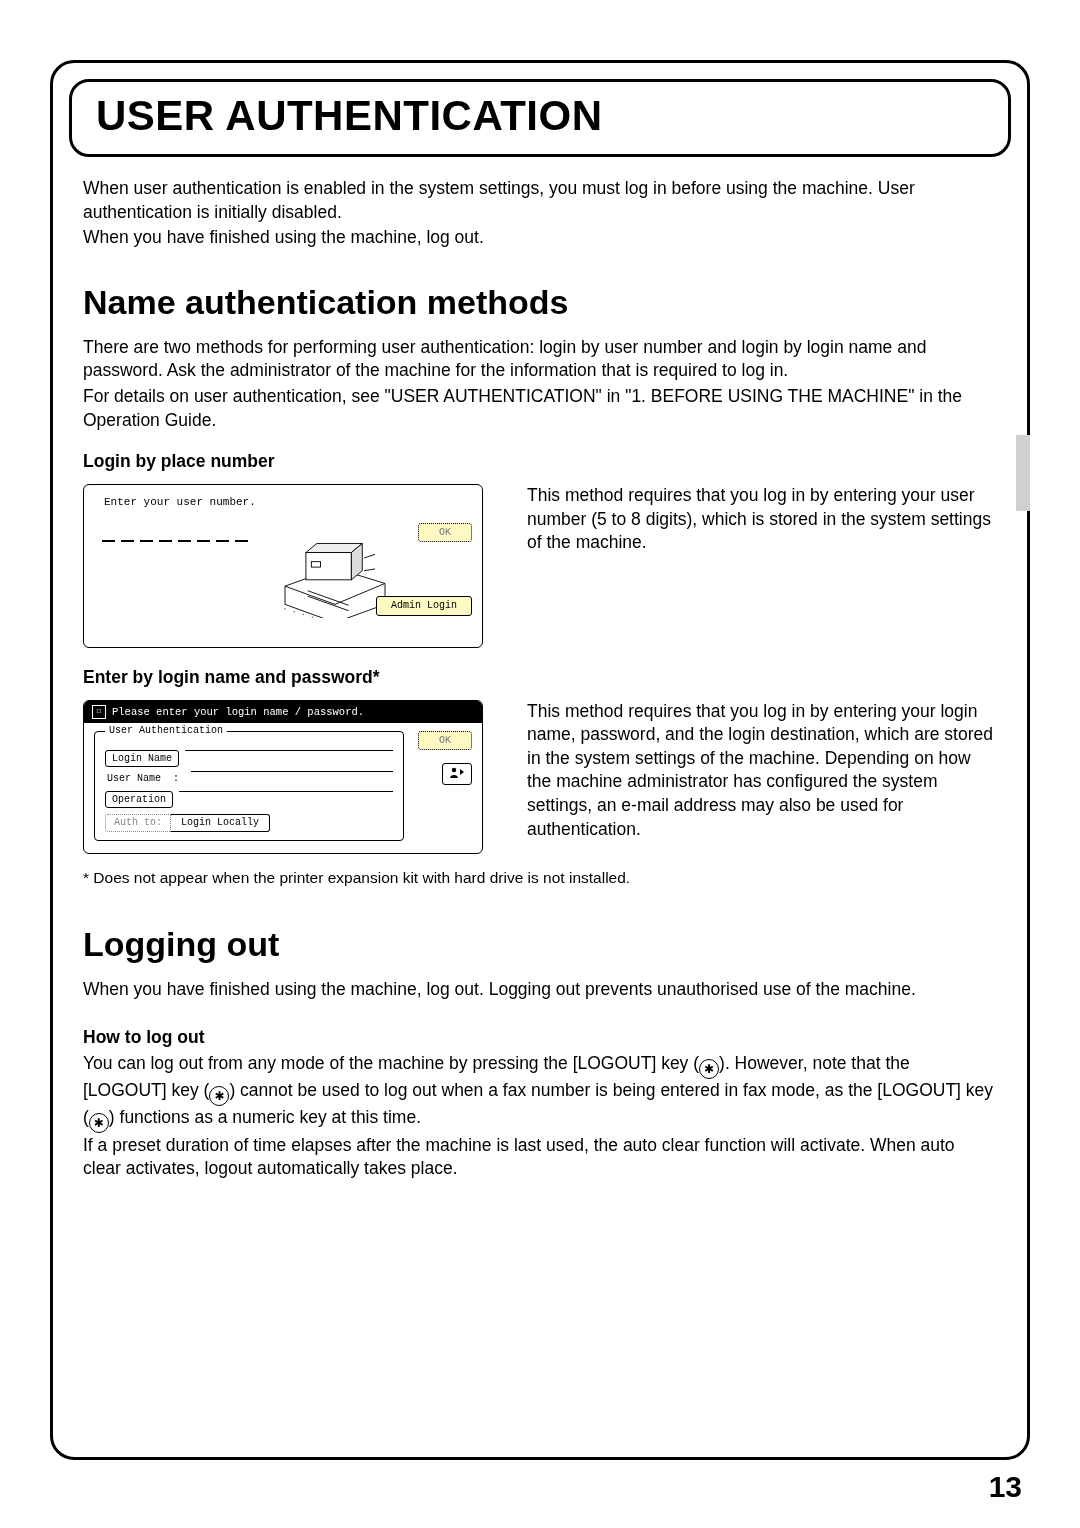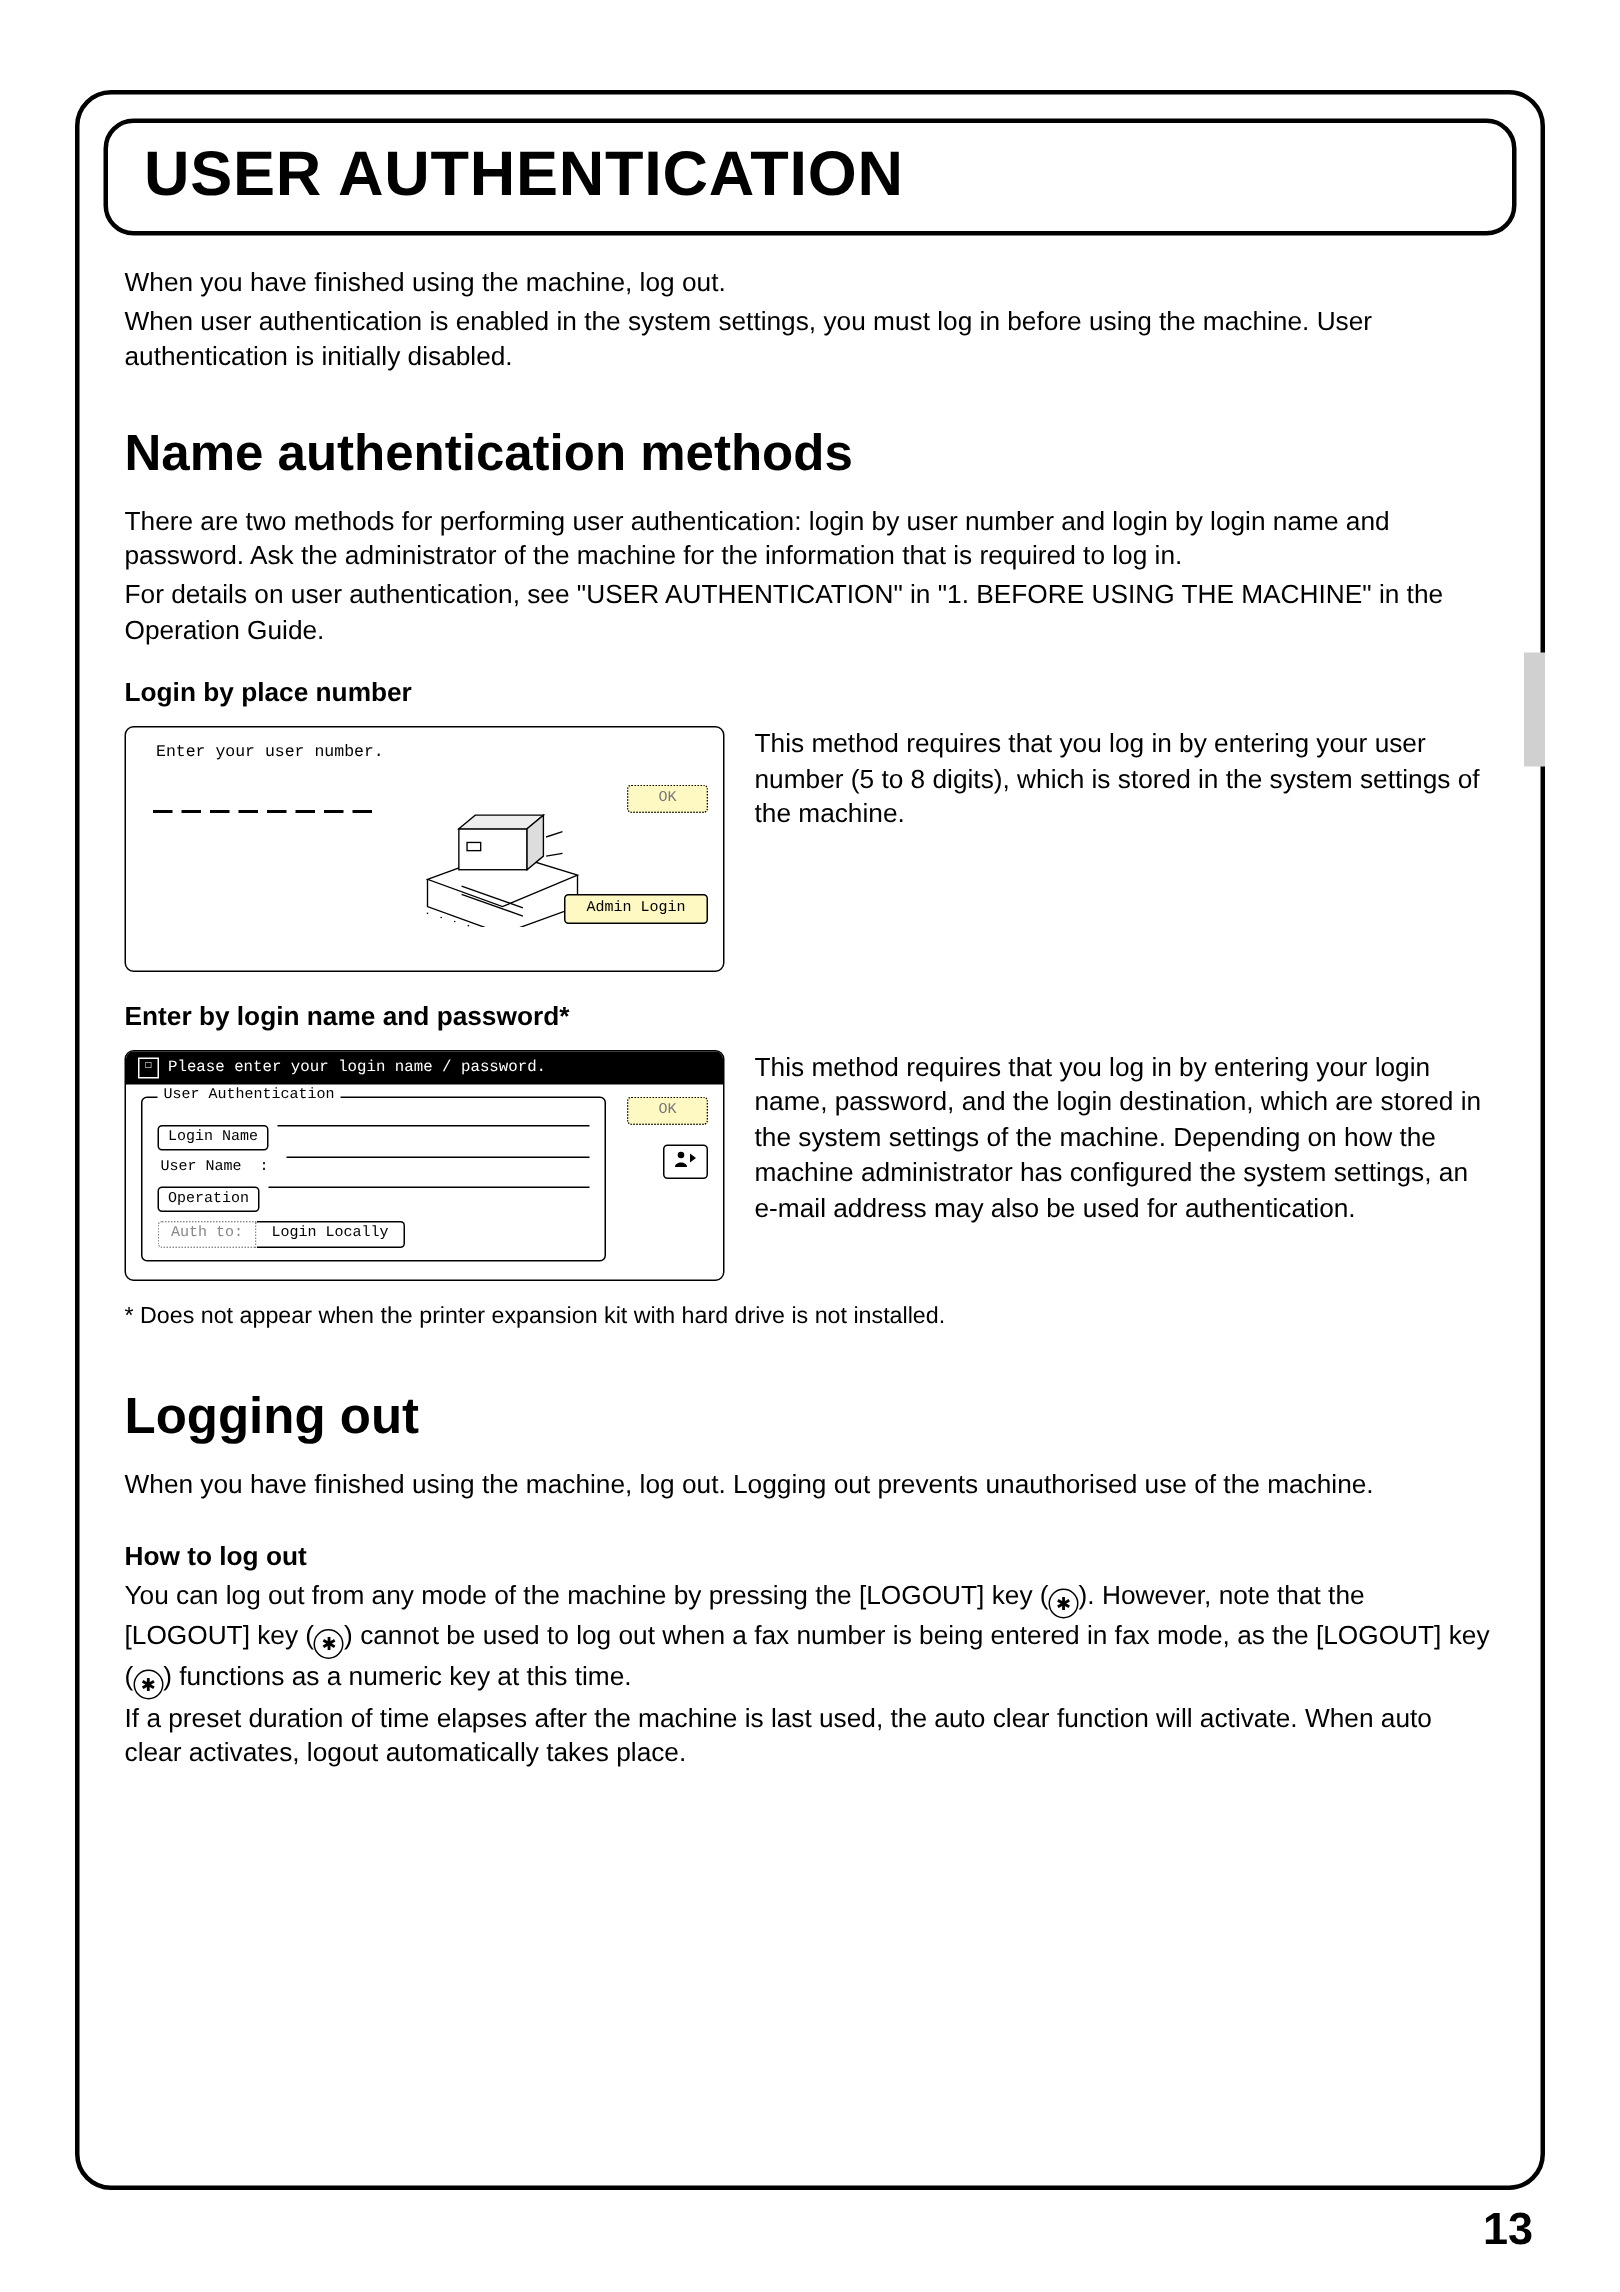--- a/index.html
+++ b/index.html
@@ -42,21 +42,21 @@
     margin: 30px 0 10px 0;
   }
   .sub-head {
     font-weight: bold;
     font-size: 17.5px;
     margin-top: 18px;
     margin-bottom: 10px;
   }
   .row {
     display: flex;
-    gap: 20px;
+    gap: 44px;
     align-items: flex-start;
     margin-bottom: 6px;
   }
   .row .desc { flex: 1; font-size: 17.5px; line-height: 1.35; }
   .figure {
     border: 1.5px solid #000;
     border-radius: 6px;
     width: 400px;
     position: relative;
     background: #fff;
@@ -132,22 +132,22 @@
 <body>
 
 <div class="page-frame">
   <div class="side-tab"></div>
 
   <div class="title-box">
     <h1>USER AUTHENTICATION</h1>
   </div>
 
   <div class="content">
+    <p>When user authentication is enabled in the system settings, you must log in before using the machine. User authentication is initially disabled.</p>
     <p>When you have finished using the machine, log out.</p>
-    <p>When user authentication is enabled in the system settings, you must log in before using the machine. User authentication is initially disabled.</p>
 
     <h2 class="section-title">Name authentication methods</h2>
     <p>There are two methods for performing user authentication: login by user number and login by login name and password. Ask the administrator of the machine for the information that is required to log in.</p>
     <p>For details on user authentication, see "USER AUTHENTICATION" in "1. BEFORE USING THE MACHINE" in the Operation Guide.</p>
 
     <div class="sub-head">Login by place number</div>
     <div class="row">
       <div class="figure fig1">
         <div class="prompt">Enter your user number.</div>
         <div class="fig1-body">

